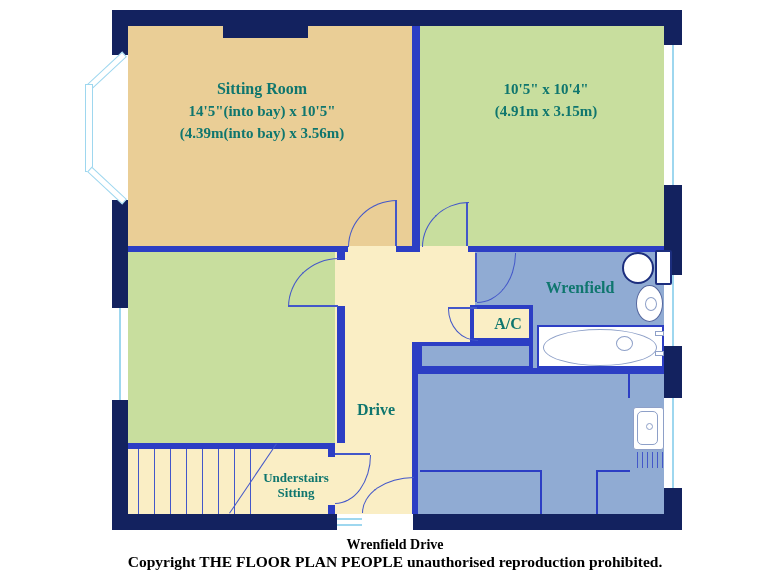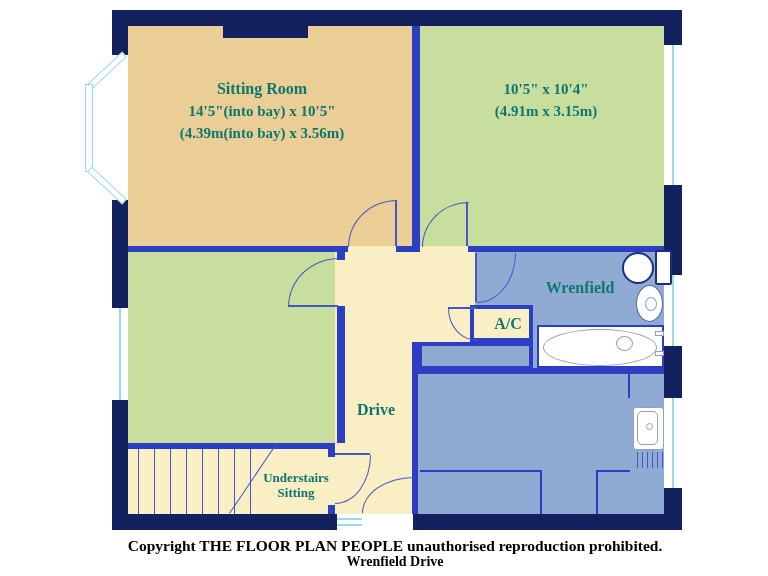--- a/index.html
+++ b/index.html
@@ -157,17 +157,17 @@
   <div class="lbl t17" style="left:376px;top:399px;">
     <div>Drive</div>
   </div>
 
   <div class="lbl t12" style="left:296px;top:470px;">
     <div>Understairs</div>
     <div>Sitting</div>
   </div>
 
   <div class="abs" style="left:22px;top:537px;width:746px;text-align:center;color:#000;">
+    <div style="font-weight:bold;font-size:14px;line-height:16px;">Wrenfield Drive</div>
     <div style="font-weight:bold;font-size:15.5px;line-height:17px;">Copyright THE FLOOR PLAN PEOPLE unauthorised reproduction prohibited.</div>
-    <div style="font-weight:bold;font-size:14px;line-height:16px;">Wrenfield Drive</div>
   </div>
 
 </div>
 
 </body></html>

